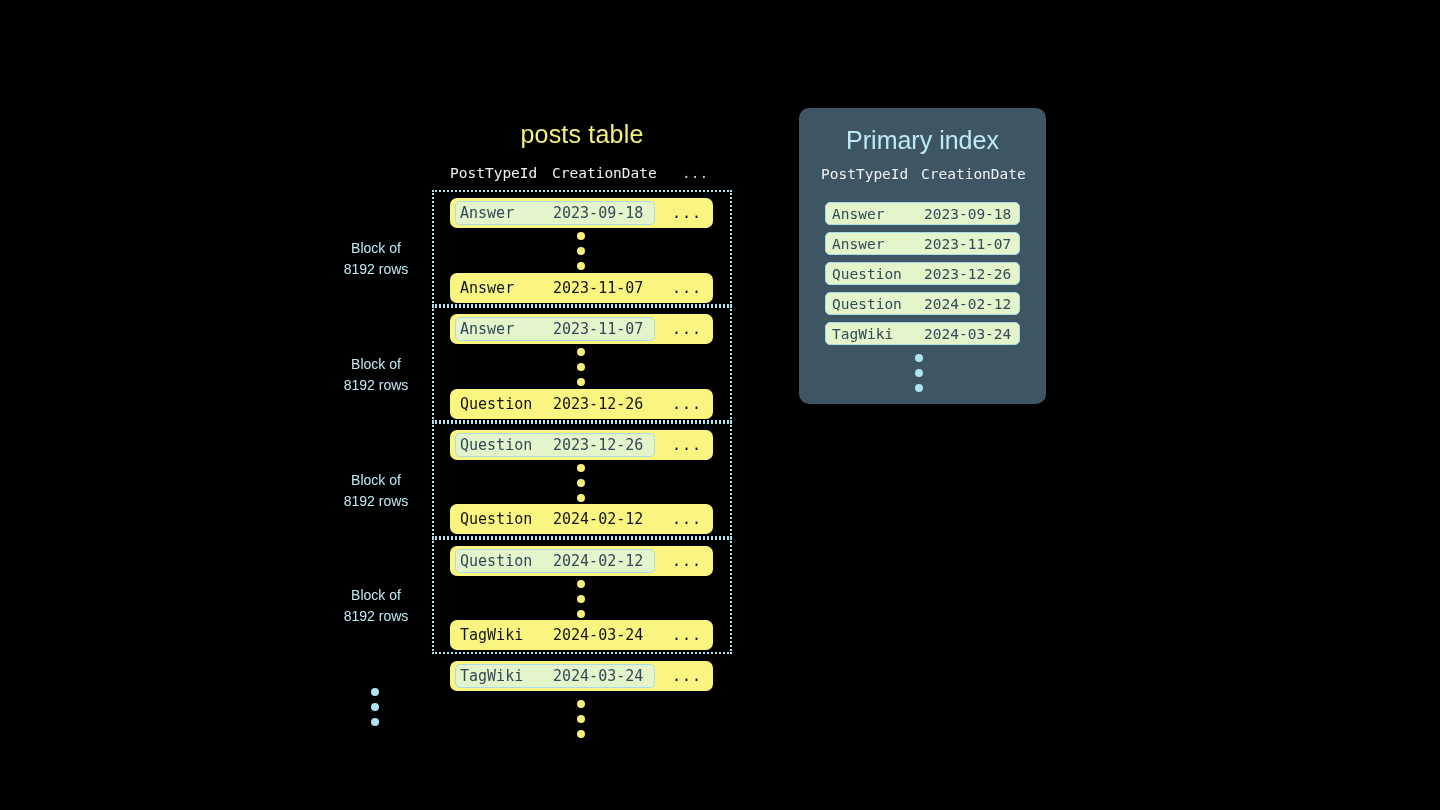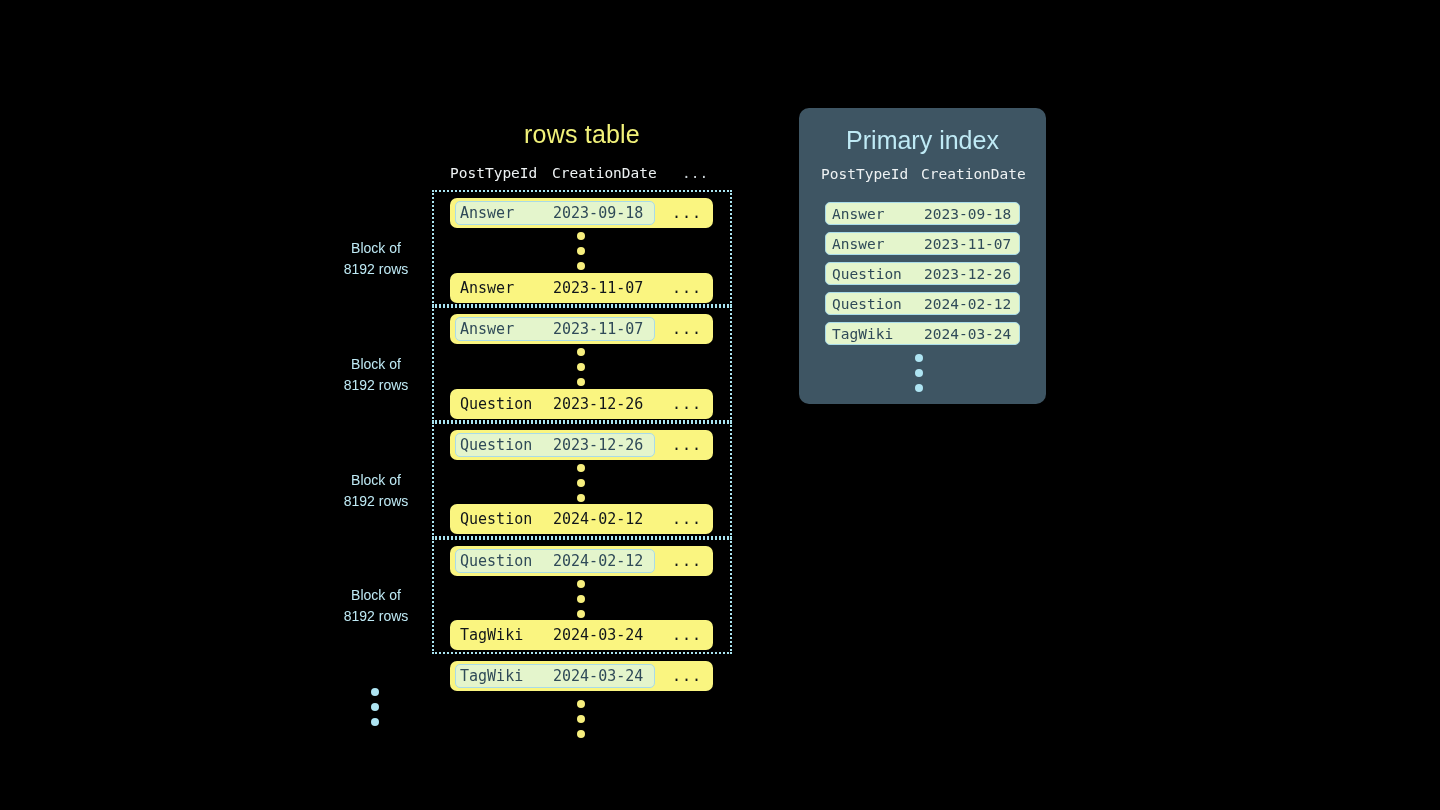--- a/index.html
+++ b/index.html
@@ -107,21 +107,21 @@
     position:absolute;left:98px;top:50%;transform:translateY(-50%);
     font-family:"DejaVu Sans Mono", monospace;font-size:14.5px;color:#2f4a58;
     white-space:pre;
   }
 </style>
 </head>
 <body>
 
 <div class="stage">
 
-  <div class="posts-title">rows table</div>
+  <div class="posts-title">posts table</div>
 
   <div class="posts-headers">
     <span class="ph-type">PostTypeId</span>
     <span class="ph-date">CreationDate</span>
     <span class="ph-dots">...</span>
   </div>
 
   <div class="block" style="top:190px;height:116px;"></div>
   <div class="block" style="top:306px;height:116px;"></div>
   <div class="block" style="top:422px;height:116px;"></div>

